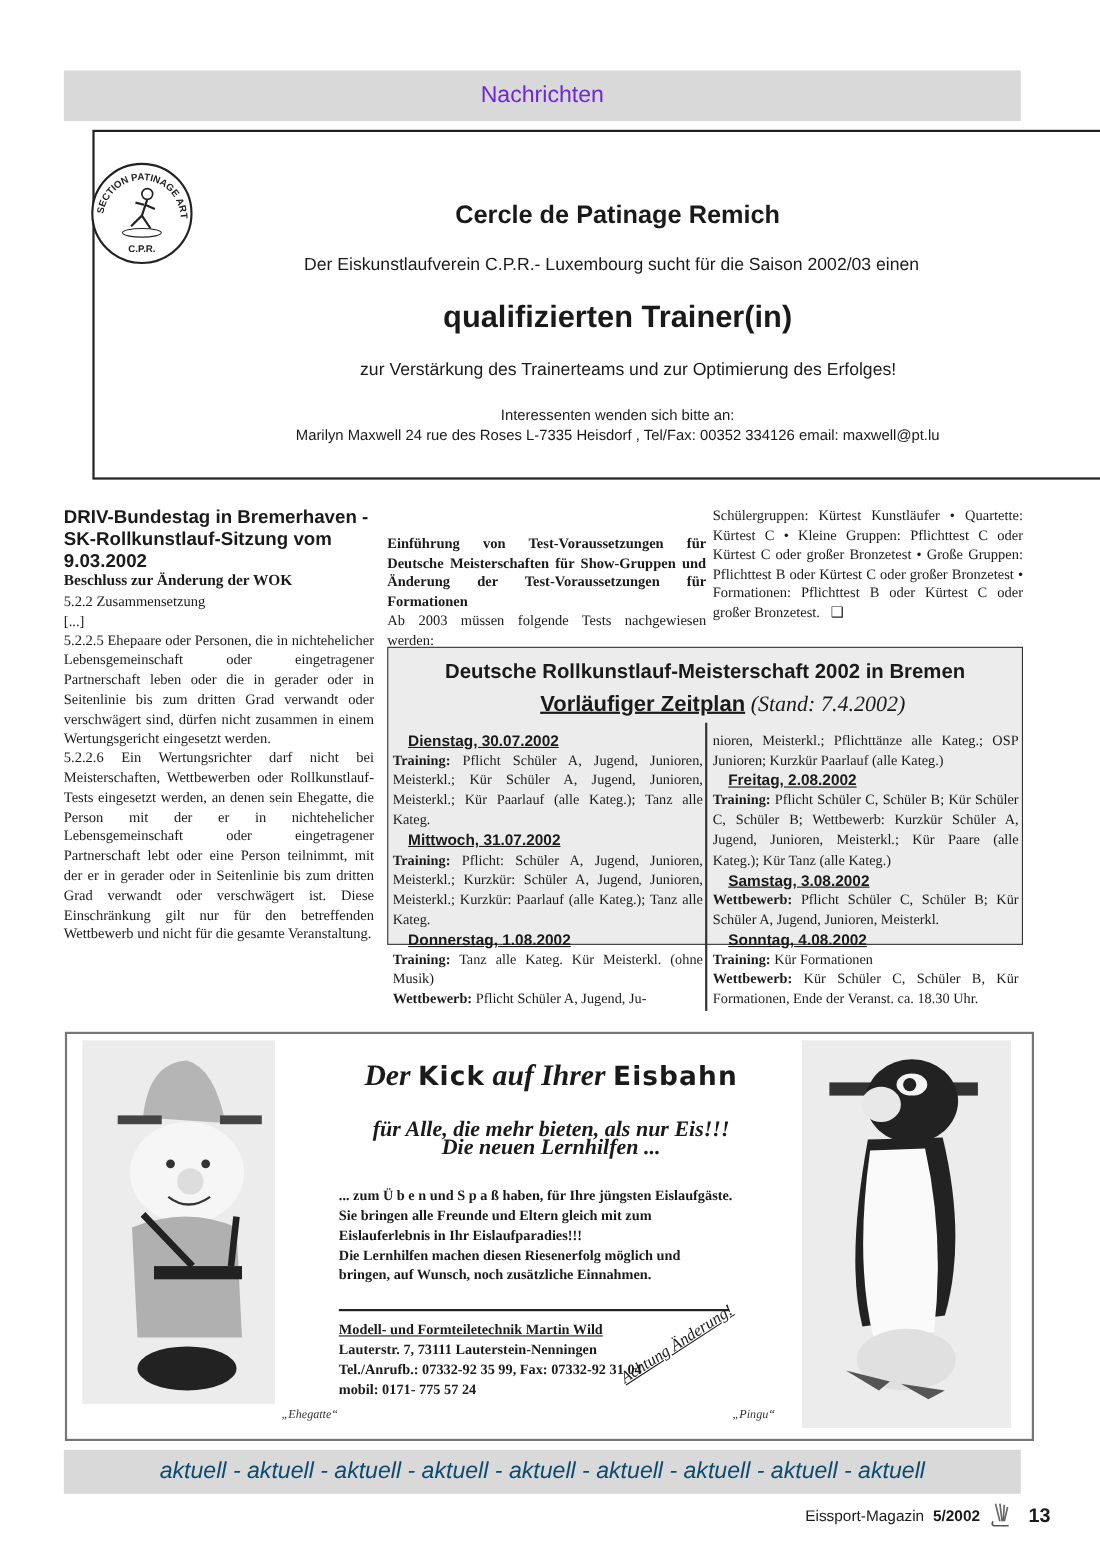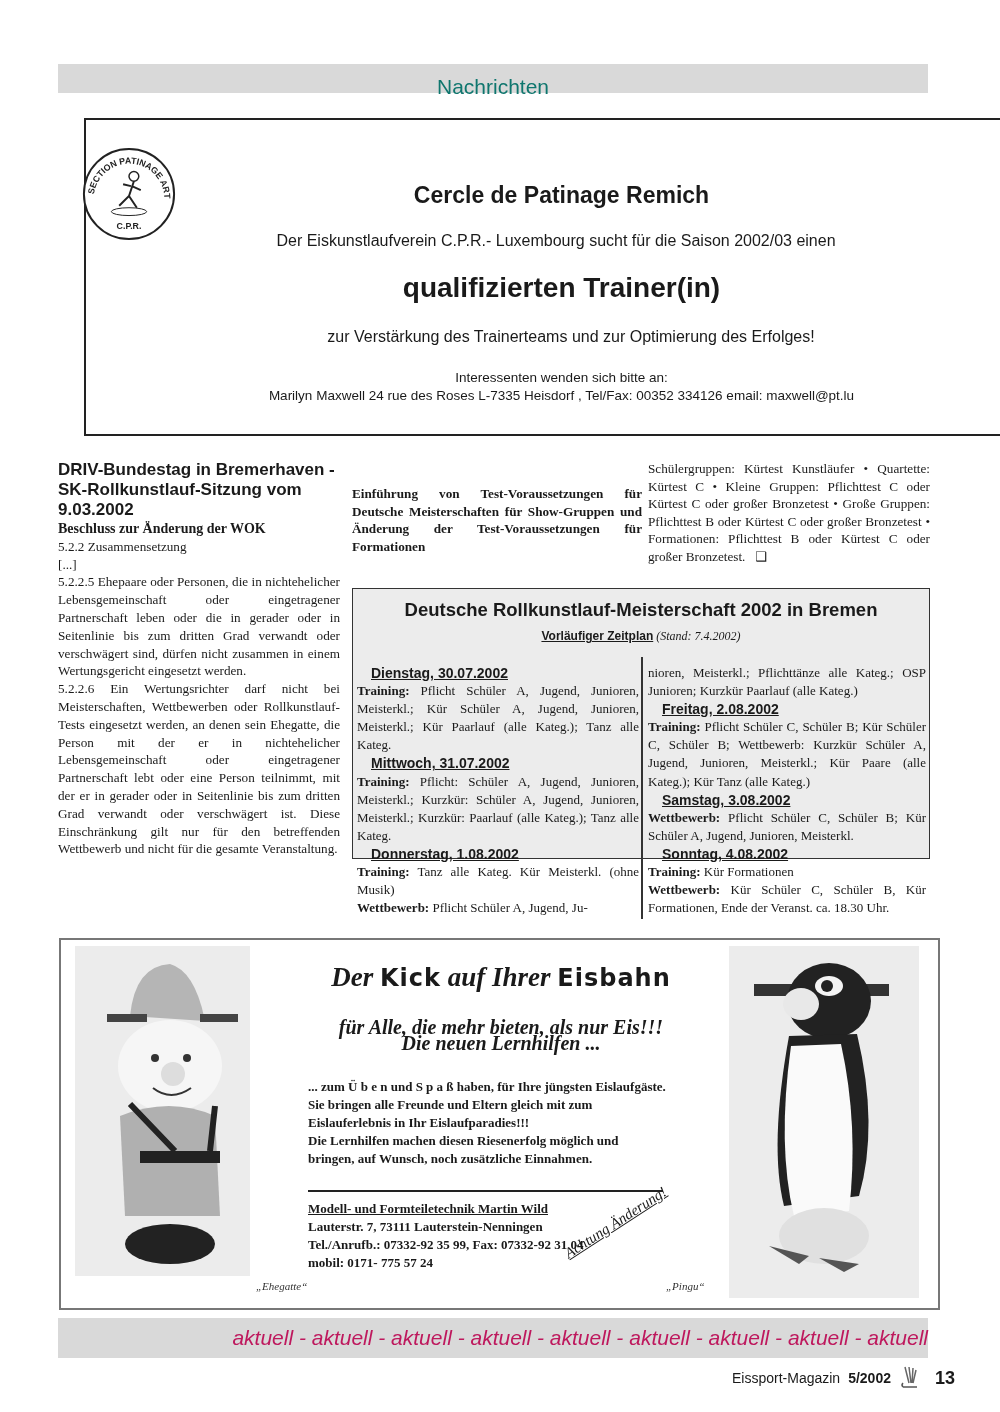--- a/index.html
+++ b/index.html
@@ -1,58 +1,58 @@
 <!DOCTYPE html>
 <html><head>
   <meta charset="utf-8">
   <style>
     html, body { margin:0; padding:0; }
     body { width:1000px; height:1412px; background:#ffffff; position:relative; overflow:hidden; color:#1a1a1a; font-family:"Liberation Serif", serif; }
     .abs { position:absolute; }
-    .section-header { left:58px; top:64px; width:870px; height:29px; background:#d9d9d9; text-align:center; font-family:"Liberation Sans", sans-serif; font-size:21px; line-height:46px; color:#0f766e; }
+    .section-header { left:58px; top:64px; width:870px; height:46px; background:#d9d9d9; text-align:center; font-family:"Liberation Sans", sans-serif; font-size:21px; line-height:46px; color:#6d28d9; }
     .ad-box { left:59px; top:118px; width:955px; height:318px; border:2px solid #222; box-sizing:border-box; background:#fff;margin-left:25px; }
     .logo { left:80px; top:145px; width:98px; height:98px; }
     .cpr-title { left:0; width:100%; top:62px; text-align:center; font-family:"Liberation Sans", sans-serif; font-weight:bold; font-size:23px; padding-left:100px; box-sizing:border-box; }
     .cpr-line { width:100%; text-align:center; font-family:"Liberation Sans", sans-serif; font-size:16px; }
     .cpr-big { width:100%; text-align:center; font-family:"Liberation Sans", sans-serif; font-weight:bold; font-size:28px; }
     .cpr-small { width:100%; text-align:center; font-family:"Liberation Sans", sans-serif; font-size:13.5px; }
 
     .col1 { left:58px; top:460px; width:282px; font-size:13.2px; line-height:17.8px; text-align:justify; }
     .col1 h2 { margin:0; font-family:"Liberation Sans", sans-serif; font-size:17px; line-height:20px; font-weight:bold; text-align:left; }
     .col1 .sub { font-weight:bold; font-size:14px; }
     .col1 p { margin:0; }
 
     .col2 { left:352px; top:460px; width:290px; font-size:13.2px; line-height:17.6px; text-align:justify;margin-top:25px; }
     .col2 .bold { font-weight:bold; }
     .col3 { left:648px; top:460px; width:282px; font-size:13.2px; line-height:17.6px; text-align:justify; }
 
     .sched-box { left:352px; top:588px; width:578px; height:271px; border:1.5px solid #333; box-sizing:border-box; background:#ececec; }
     .sched-title { top:10px; left:0; width:100%; text-align:center; font-family:"Liberation Sans", sans-serif; font-weight:bold; font-size:18.5px; }
-    .sched-sub { top:40px; left:0; width:100%; text-align:center; font-size:12px; }
+    .sched-sub { top:40px; left:0; width:100%; text-align:center; font-size:20px;padding-left:16px; }
     .sched-sub .u { font-family:"Liberation Sans", sans-serif; font-weight:bold; text-decoration:underline; }
     .sched-sub .i { font-style:italic; }
     .sched-col { font-size:13px; line-height:18.1px; text-align:justify; }
     .sched-left { left:4px; top:75px; width:282px; }
     .sched-right { left:295px; top:75px; width:278px; }
     .sched-divider { left:288px; top:68px; width:1.5px; height:262px; background:#333; }
     .day { font-family:"Liberation Sans", sans-serif; font-weight:bold; font-size:14px; text-decoration:underline; display:block;margin-left:14px; }
     .lbl { font-weight:bold; }
 
     .kick-box { left:59px; top:938px; width:881px; height:372px; border:2px solid #777; box-sizing:border-box; background:#fff; }
     .photo { background:#e8e8e8; }
     .kick-head { top:22px; left:200px; width:480px; text-align:center; font-style:italic; font-weight:bold; font-size:27px; }
     .kick-head .fancy { font-family:"DejaVu Sans", sans-serif; font-style:normal; font-size:24px; letter-spacing:1px; }
     .kick-sub { left:200px; width:480px; text-align:center; font-style:italic; font-weight:bold; font-size:20px; }
     .kick-body { left:247px; top:138px; width:360px; font-weight:bold; font-size:13px; line-height:18px; }
     .kick-rule { left:247px; top:250px; width:355px; height:1.5px; background:#222; }
     .kick-contact { left:247px; top:260px; width:380px; font-weight:bold; font-size:13px; line-height:18px; }
     .caption { font-style:italic; font-size:11px; color:#333; }
     .achtung { left:510px; top:305px; transform:rotate(-33deg); transform-origin:left bottom; font-style:italic; font-size:15px; text-decoration:underline; }
 
-    .aktuell-bar { left:58px; top:1318px; width:870px; height:40px; background:#d9d9d9; text-align:right; font-family:"Liberation Sans", sans-serif; font-style:italic; font-size:21px; line-height:40px; color:#be185d; }
+    .aktuell-bar { left:58px; top:1318px; width:870px; height:40px; background:#d9d9d9; text-align:center; font-family:"Liberation Sans", sans-serif; font-style:italic; font-size:21px; line-height:40px; color:#0c4a6e; }
     .footer { right:45px; top:1365px; font-family:"Liberation Sans", sans-serif; font-size:14px; display:flex; align-items:center; gap:8px; }
     .footer .issue { font-weight:bold; }
     .footer .page { font-weight:bold; font-size:18px; margin-left:6px; }
   </style>
 </head>
 <body>
 
 <div class="abs section-header">Nachrichten</div>
 
 <div class="abs ad-box">
@@ -79,20 +79,21 @@
   <h2>DRIV-Bundestag in Bremerhaven - SK-Rollkunstlauf-Sitzung vom 9.03.2002</h2>
   <p class="sub">Beschluss zur Änderung der WOK</p>
   <p>5.2.2 Zusammensetzung</p>
   <p>[...]</p>
   <p>5.2.2.5 Ehepaare oder Personen, die in nichtehelicher Lebensgemeinschaft oder eingetragener Partnerschaft leben oder die in gerader oder in Seitenlinie bis zum dritten Grad verwandt oder verschwägert sind, dürfen nicht zusammen in einem Wertungsgericht eingesetzt werden.</p>
   <p>5.2.2.6 Ein Wertungsrichter darf nicht bei Meisterschaften, Wettbewerben oder Rollkunstlauf-Tests eingesetzt werden, an denen sein Ehegatte, die Person mit der er in nichtehelicher Lebensgemeinschaft oder eingetragener Partnerschaft lebt oder eine Person teilnimmt, mit der er in gerader oder in Seitenlinie bis zum dritten Grad verwandt oder verschwägert ist. Diese Einschränkung gilt nur für den betreffenden Wettbewerb und nicht für die gesamte Veranstaltung.</p>
 </div>
 
 <div class="abs col2">
   <div class="bold">Einführung von Test-Voraussetzungen für Deutsche Meisterschaften für Show-Gruppen und Änderung der Test-Voraussetzungen für Formationen</div>
+  <div>Ab 2003 müssen folgende Tests nachgewiesen werden:</div>
 </div>
 <div class="abs col3">
   <span>Schülergruppen: Kürtest Kunstläufer • Quartette: Kürtest C • Kleine Gruppen: Pflichttest C oder Kürtest C oder großer Bronzetest • Große Gruppen: Pflichttest B oder Kürtest C oder großer Bronzetest • Formationen: Pflichttest B oder Kürtest C oder großer Bronzetest.</span>
   &nbsp;&nbsp;<span>❑</span>
 </div>
 
 <div class="abs sched-box">
   <div class="abs sched-title">Deutsche Rollkunstlauf-Meisterschaft 2002 in Bremen</div>
   <div class="abs sched-sub">
     <span class="u">Vorläufiger Zeitplan</span>

